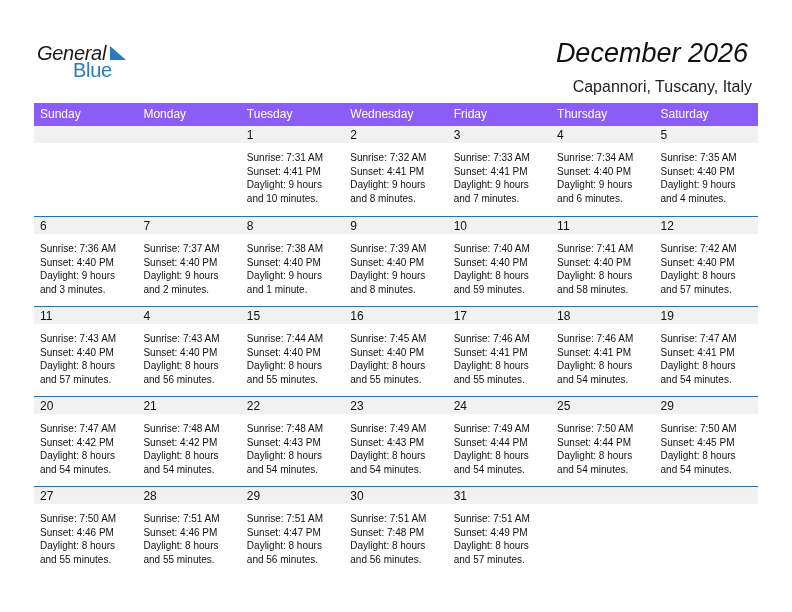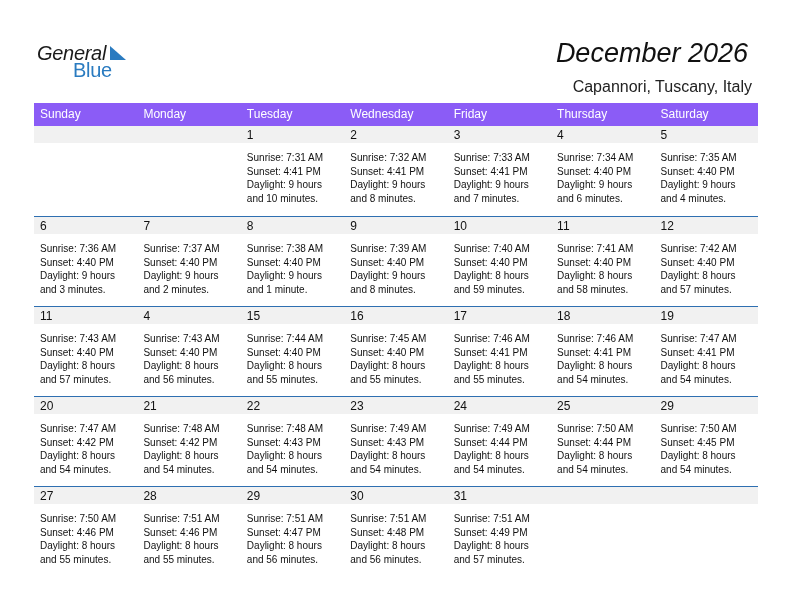--- a/index.html
+++ b/index.html
@@ -351,21 +351,21 @@
               <div>Sunrise: 7:51 AM</div>
               <div>Sunset: 4:47 PM</div>
               <div>Daylight: 8 hours</div>
               <div>and 56 minutes.</div>
             </div>
           </div>
           <div class="day">
             <div class="day-num">30</div>
             <div class="day-info">
               <div>Sunrise: 7:51 AM</div>
-              <div>Sunset: 4:48 PM</div>
+              <div>Sunset: 7:48 PM</div>
               <div>Daylight: 8 hours</div>
               <div>and 56 minutes.</div>
             </div>
           </div>
           <div class="day">
             <div class="day-num">31</div>
             <div class="day-info">
               <div>Sunrise: 7:51 AM</div>
               <div>Sunset: 4:49 PM</div>
               <div>Daylight: 8 hours</div>

